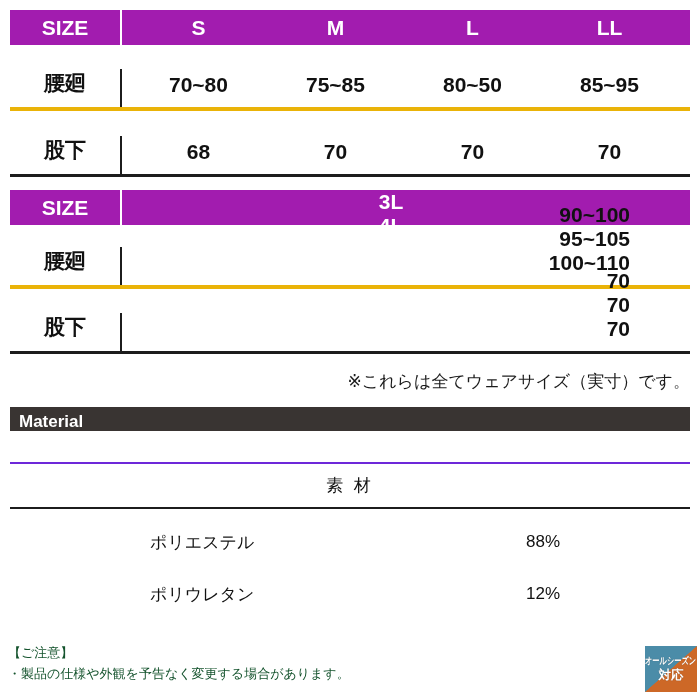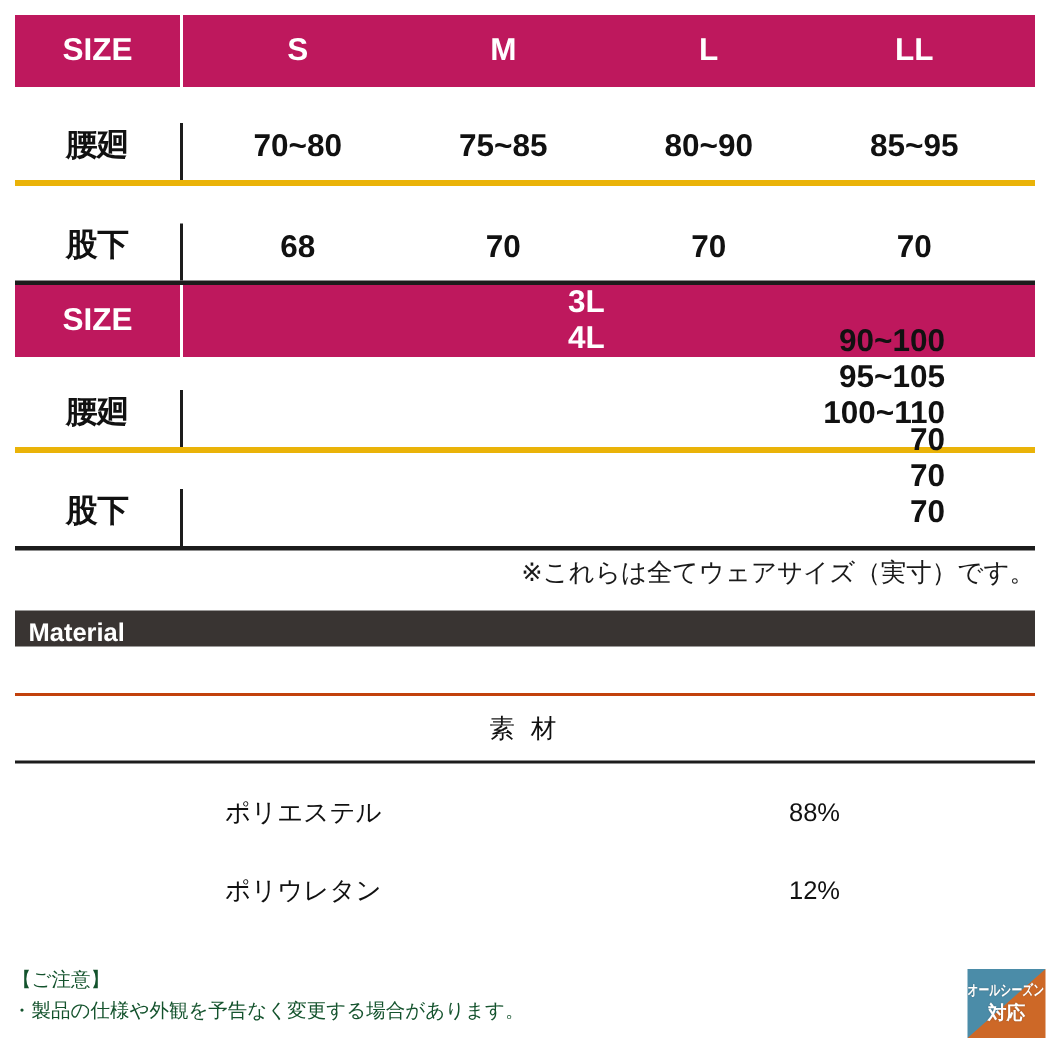--- a/index.html
+++ b/index.html
@@ -9,22 +9,22 @@
     color:#111; overflow:hidden;
   }
   .page { position:relative; width:700px; height:700px; }
 
   
   .size-table { position:absolute; left:10px; width:680px; }
   #table1 { top:10px; }
   #table2 { top:190px; }
 
   .st-header {
-    display:flex; background:#be185d; color:#fff;
-    height:48px; font-weight:bold; font-size:21px;
+    display:flex; background:#a21caf; color:#fff;
+    height:35px; font-weight:bold; font-size:21px;
   }
   .st-label-col {
     flex:0 0 110px; width:110px;
     display:flex; align-items:center; justify-content:center;
   }
   .st-header .st-label-col { border-right:2px solid #ffffff; }
   .st-cells { flex:1; display:flex; align-items:center; }
   .t1-pad { padding-left:8px;  padding-right:12px; }
   .t2-pad { padding-left:30px; padding-right:60px;flex-direction:column; }
   .st-cell { flex:1; text-align:center; }
@@ -50,21 +50,21 @@
   }
 
   
   .material-bar {
     position:absolute; left:10px; top:407px; width:680px; height:24px;
     background:#393432; color:#fff; font-weight:bold; font-size:17px;
     line-height:30px; padding-left:9px; box-sizing:border-box;
   }
   .material-table {
     position:absolute; left:10px; top:462px; width:680px;
-    border-top:2px solid #c2410c;
+    border-top:2px solid #6d28d9;
   }
   .mt-header {
     height:43px; display:flex; align-items:center; justify-content:center;
     font-size:17px; letter-spacing:3px; border-bottom:2px solid #1c1c1c;
   }
   .mt-row { position:relative; height:50px; }
   .mt-row-1 { margin-top:8px; }
   .mt-row-2 { margin-top:2px; }
   .mt-name {
     position:absolute; left:140px; top:50%; transform:translateY(-50%);
@@ -109,21 +109,21 @@
         <div class="st-cell">L</div>
         <div class="st-cell">LL</div>
       </div>
     </div>
     <div class="st-body">
       <div class="st-row st-row-1">
         <div class="st-label-col pb">腰廻</div>
         <div class="st-cells t1-pad pb">
           <div class="st-cell">70~80</div>
           <div class="st-cell">75~85</div>
-          <div class="st-cell">80~90</div>
+          <div class="st-cell">80~50</div>
           <div class="st-cell">85~95</div>
         </div>
       </div>
       <div class="st-row st-row-2">
         <div class="st-label-col pb">股下</div>
         <div class="st-cells t1-pad pb">
           <div class="st-cell">68</div>
           <div class="st-cell">70</div>
           <div class="st-cell">70</div>
           <div class="st-cell">70</div>

